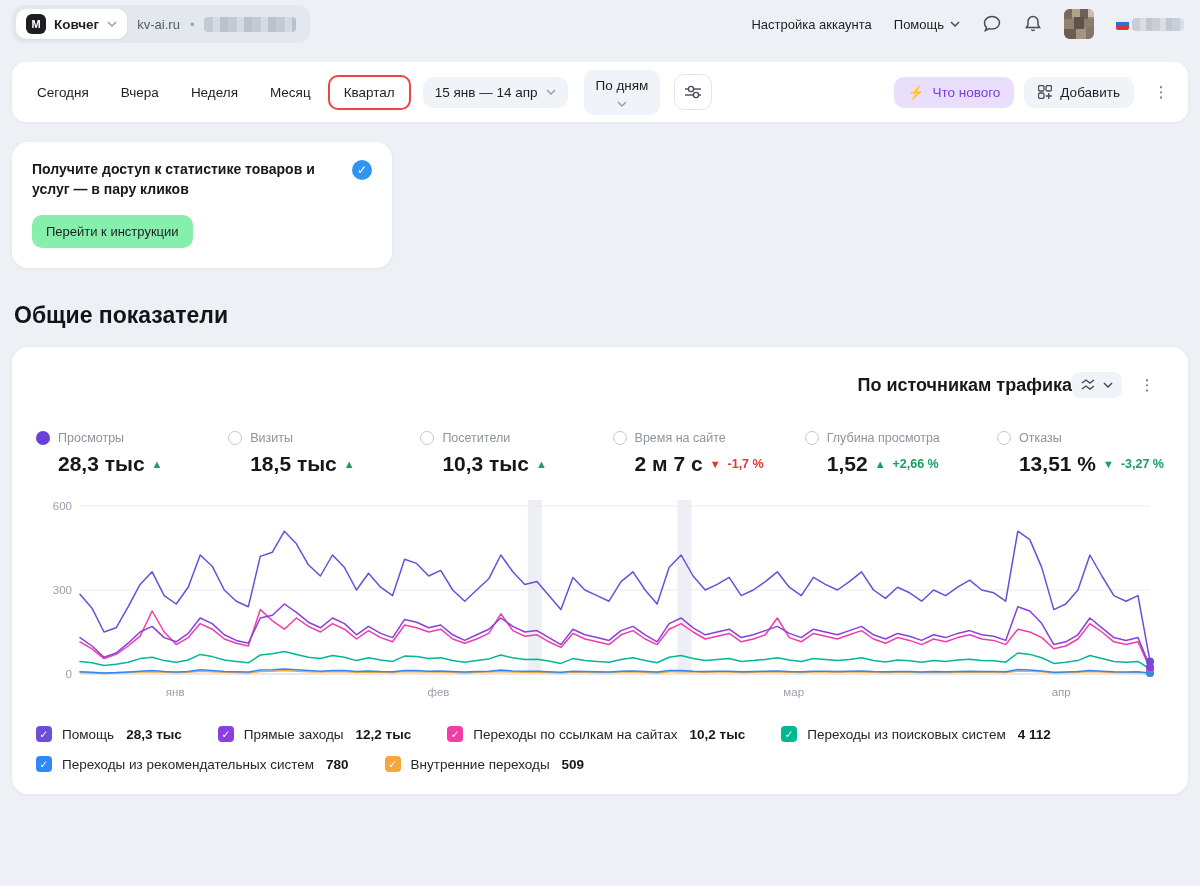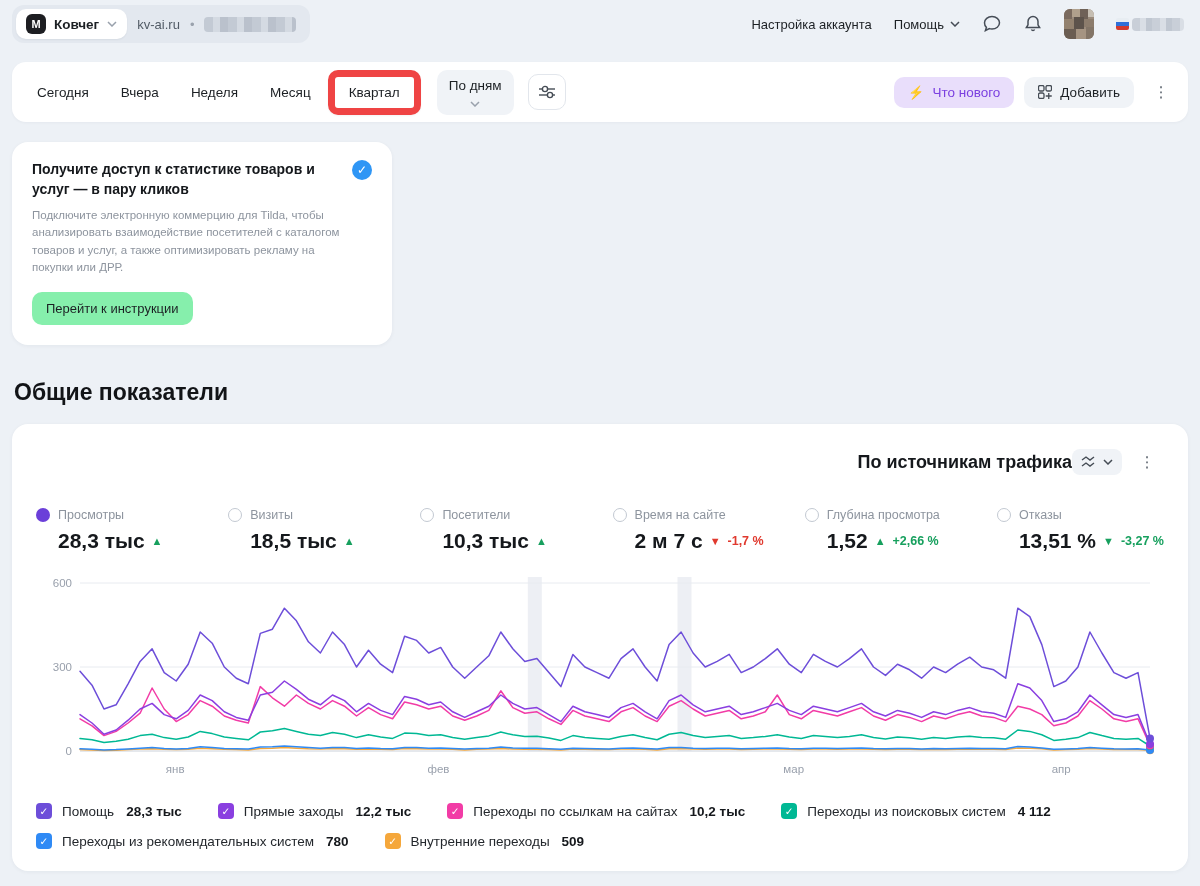--- a/index.html
+++ b/index.html
@@ -28,21 +28,21 @@
   .name-blur { display:flex; align-items:center; gap:3px; cursor:pointer; }
   .flag { width:13px; height:12px; border-radius:2px; overflow:hidden; display:flex; flex-direction:column; }
   .flag i { flex:1; display:block; }
   .name-bar { width:52px; height:13px; border-radius:4px;
     background:repeating-linear-gradient(90deg,#c9cfd8 0 8px,#d9dee5 8px 14px,#c0c7d1 14px 20px); }
 
   
   .toolbar { margin:14px 12px 0; background:#fff; border-radius:14px; height:60px;
     display:flex; align-items:center; padding:0 10px; gap:2px; box-shadow:0 1px 3px rgba(20,30,50,.04); }
   .tab { padding:8px 14px; border-radius:10px; font-size:13.5px; cursor:pointer; border:1px solid transparent; white-space:nowrap; }
-  .tab.selected { background:#fff; border:7px solid #ef4444; box-shadow:0 1px 2px rgba(20,30,50,.05); }
+  .tab.selected { background:#fff; border:2px solid #ef4444; box-shadow:0 1px 2px rgba(20,30,50,.05); }
   .pill-gray { background:#f0f3f7; border-radius:10px; padding:8px 12px; display:flex; align-items:center; gap:8px; cursor:pointer; font-size:13.5px; white-space:nowrap; }
   .pill-gray + .pill-gray { margin-left:10px; }
   .date-pill { margin-left:10px; }
   .tune-btn { margin-left:12px; width:38px; height:36px; border:1px solid #e2e6ec; border-radius:10px; display:grid; place-items:center; cursor:pointer; background:#fff; }
   .toolbar-right { margin-left:auto; display:flex; align-items:center; gap:10px; }
   .whats-new { background:#e9defb; color:#7b40e0; border-radius:10px; padding:8px 14px; display:flex; align-items:center; gap:8px; cursor:pointer; font-size:13.5px; }
   .bolt { color:#7b40e0; font-size:13px; }
   .add-btn { background:#f0f3f7; border-radius:10px; padding:8px 14px; display:flex; align-items:center; gap:8px; cursor:pointer; font-size:13.5px; }
   .kebab { width:34px; height:36px; display:grid; place-items:center; cursor:pointer; color:#5a626c; font-size:15px; border-radius:10px; }
 
@@ -149,20 +149,26 @@
     </span>
   </div>
 </div>
 
 <div class="toolbar">
   <span class="tab">Сегодня</span>
   <span class="tab">Вчера</span>
   <span class="tab">Неделя</span>
   <span class="tab">Месяц</span>
   <span class="tab selected">Квартал</span>
+  <span class="pill-gray date-pill">
+    <span>15 янв — 14 апр</span>
+    <svg width="10" height="6">
+        <path d="M1 1l4 4 4-4" stroke="#99a1ac" stroke-width="1.5" fill="none"></path>
+      </svg>
+  </span>
   <span class="pill-gray" style="margin-left:14px;flex-direction:column;">
     <span>По дням</span>
     <svg width="10" height="6">
         <path d="M1 1l4 4 4-4" stroke="#99a1ac" stroke-width="1.5" fill="none"></path>
       </svg>
   </span>
   <span class="tune-btn">
     <svg width="16" height="14">
       <line x1="0" y1="4" x2="16" y2="4" stroke="#454c55" stroke-width="1.4"></line>
       <circle cx="6" cy="4" r="2.6" fill="#fff" stroke="#454c55" stroke-width="1.4"></circle>
@@ -186,21 +192,20 @@
     </span>
     <span class="kebab">⋮</span>
   </div>
 </div>
 
 <div class="promo">
   <div class="promo-head">
     <div class="promo-title">Получите доступ к статистике товаров и услуг — в пару кликов</div>
     <span class="check-badge">✓</span>
   </div>
-  <div class="promo-body">Подключите электронную коммерцию для Tilda, чтобы анализировать взаимодействие посетителей с каталогом товаров и услуг, а также оптимизировать рекламу на покупки или ДРР.</div>
   <span class="promo-btn">Перейти к инструкции</span>
 </div>
 
 <div class="section-title">Общие показатели</div>
 
 <div class="chart-card">
   <div class="card-head">
     <div class="card-title">По источникам трафика</div>
     <div class="card-controls">
       <span class="mini-pill">

